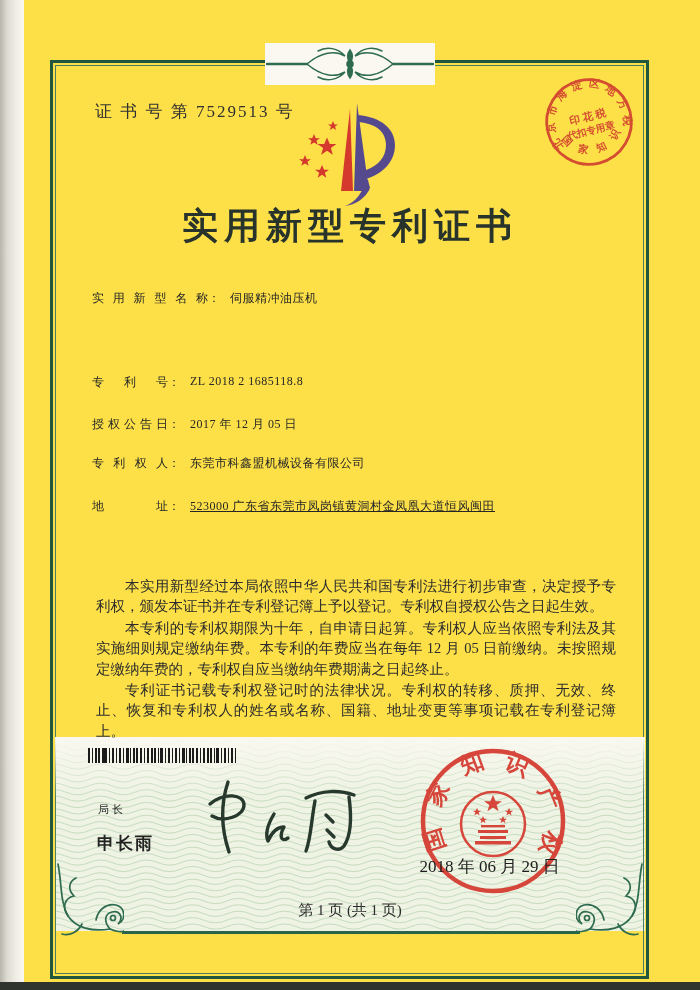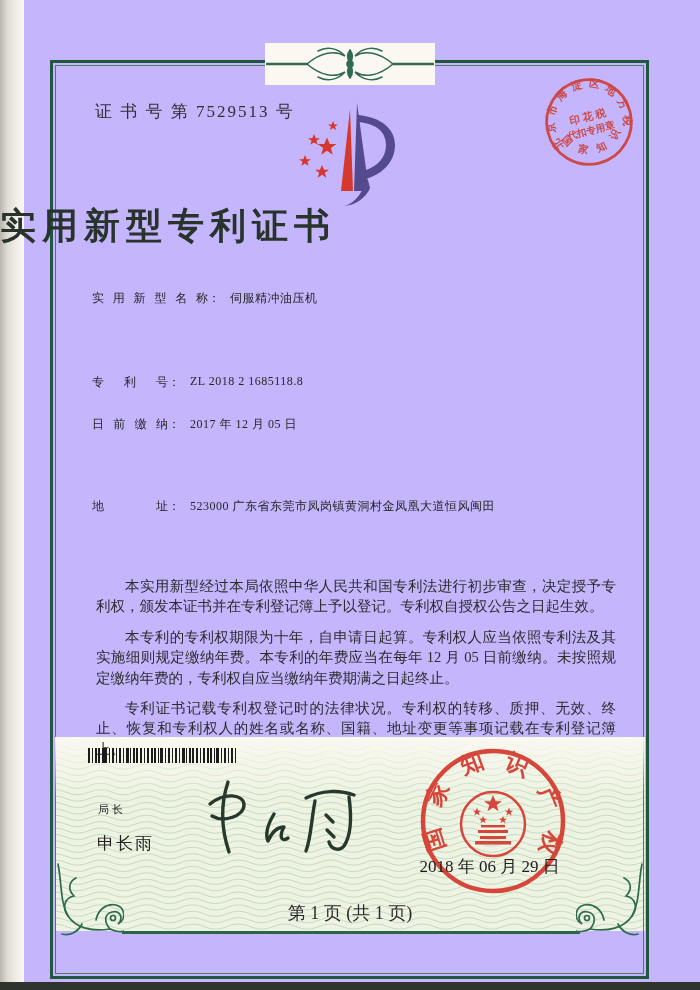--- a/index.html
+++ b/index.html
@@ -1,19 +1,19 @@
 <!DOCTYPE html>
 <html><head>
 <meta charset="utf-8">
 <style>
   * { margin:0; padding:0; box-sizing:border-box; }
   body { width:700px; background:#8a8a84; }
   .page{
     position:relative; width:700px; height:990px; overflow:hidden;
-    background:#c4b5fd; color:#2b2b2b;
+    background:#fde047; color:#2b2b2b;
     font-family:"Liberation Serif","DejaVu Serif",serif;
   }
   
   .edge-left{ position:absolute; left:0; top:0; width:24px; height:100%;
     background:linear-gradient(90deg,#b8b5ac 0,#dedbd2 30%,#f1efe7 70%,#faf8f0 100%); z-index:1;}
   .edge-bottom{ position:absolute; left:0; bottom:0; width:100%; height:8px; background:#30342f; z-index:6;}
   
   .frame{ position:absolute; left:50px; top:60px; width:599px; height:919px;
     border:3px solid #20573e; z-index:2;}
   .frame::after{ content:""; position:absolute; inset:2px; border:1px solid #4a7d61;}
@@ -25,48 +25,48 @@
   .waves-fade{ position:absolute; left:55px; top:737px; width:590px; height:60px; z-index:2;
     background:linear-gradient(180deg,#faf8f0 0%,rgba(250,248,240,0) 100%);}
   .panel-line{ position:absolute; left:122px; top:931px; width:458px; height:2.5px; background:#2c6449; z-index:3;}
   .corner-flourish{ position:absolute; z-index:3;}
   .corner-flourish.left{ left:52px; top:862px;}
   .corner-flourish.right{ left:576px; top:862px; transform:scaleX(-1);}
   
   .cert-no{ position:absolute; left:95px; top:100px; font-size:17px; letter-spacing:2px; color:#303030; z-index:3;}
   .logo{ position:absolute; left:293px; top:95px; z-index:3;}
   .tax-stamp{ position:absolute; left:543px; top:76px; transform:rotate(-14deg); opacity:.88; z-index:3;}
-  .title{ position:absolute; left:0; top:202px; width:100%; text-align:left;
+  .title{ position:absolute; left:0; top:202px; width:100%; text-align:center;
     font-size:36px; font-weight:600; letter-spacing:6px; color:#27332b; z-index:3;}
   
   .row{ position:absolute; left:92px; width:530px; font-size:12px; color:#262626; z-index:3; white-space:nowrap;}
   .lbl{ display:inline-block; width:76px; text-align:justify; text-align-last:justify; vertical-align:top;}
   .lbl.wide{ width:116px;}
   .colon{ display:inline-block; width:16px; vertical-align:top;}
   .val{ display:inline-block; margin-left:6px; letter-spacing:.5px; vertical-align:top;}
-  .val.block{ white-space:normal; width:424px;}
+  .val.block{ white-space:normal; width:424px;text-decoration:underline;}
   .val .l2{ display:block;}
   .pair2{ position:absolute; left:268px; top:0;}
   
   .body-text{ position:absolute; left:96px; top:576px; width:520px; z-index:3;
     font-size:14.5px; line-height:20.4px; text-align:justify; color:#2c2c2c;}
   .body-text p{ text-indent:2em; margin:0;}
-  .body-text p + p{ margin-top:10px;}
+  .body-text p + p{ margin-top:1px;}
   
   .barcode{ position:absolute; left:88px; top:748px; width:148px; height:15px; z-index:3;
     background-image:repeating-linear-gradient(90deg,#1b1b1b 0 1.5px,transparent 1.5px 3.5px),
                      repeating-linear-gradient(90deg,#1b1b1b 0 1px,transparent 1px 8px);}
   .officer-title{ position:absolute; left:98px; top:802px; font-size:11px; letter-spacing:3px; color:#222; z-index:3;}
-  .officer-name{ position:absolute; left:97px; top:832px; font-size:17px; letter-spacing:2px; color:#222; z-index:3;}
+  .officer-name{ position:absolute; left:97px; top:832px; font-size:17px; letter-spacing:2px; color:#222; z-index:3;font-weight:bold;}
   .signature{ position:absolute; left:198px; top:776px; z-index:4;}
   .seal{ position:absolute; left:418px; top:746px; opacity:.92; z-index:3;}
   .seal-date{ position:absolute; left:402px; top:855px; width:175px; text-align:center;
     font-size:17px; color:#1d1d1d; z-index:4;}
   .footer{ position:absolute; left:0; top:901px; width:100%; text-align:center;
-    font-size:18px; color:#2c2c2c; z-index:3;}
+    font-size:15px; color:#2c2c2c; z-index:3;}
 </style>
 </head>
 <body>
 
 <div class="page">
 
   <div class="edge-left"></div>
   <div class="edge-bottom"></div>
 
   <div class="frame"></div>
@@ -158,21 +158,24 @@
 
   <div class="title">实用新型专利证书</div>
 
   <div class="row" style="top:290px">
     <span class="lbl wide">实用新型名称</span><span class="colon">：</span><span class="val">伺服精冲油压机</span>
   </div>
   <div class="row" style="top:374px">
     <span class="lbl">专利号</span><span class="colon">：</span><span class="val">ZL 2018 2 1685118.8</span>
   </div>
   <div class="row" style="top:416px">
-    <span class="lbl">日前缴纳</span><span class="colon">：</span><span class="val">2017 年 12 月 05 日</span>
+    <span class="lbl">授权公告日</span><span class="colon">：</span><span class="val">2017 年 12 月 05 日</span>
+  </div>
+  <div class="row" style="top:455px">
+    <span class="lbl">专利权人</span><span class="colon">：</span><span class="val">东莞市科鑫盟机械设备有限公司</span>
   </div>
   <div class="row" style="top:498px">
     <span class="lbl">地址</span><span class="colon">：</span><span class="val block"><span>523000 广东省东莞市凤岗镇黄洞村金凤凰大道恒风闽田</span></span>
   </div>
 
   <div class="body-text">
     <p>本实用新型经过本局依照中华人民共和国专利法进行初步审查，决定授予专利权，颁发本证书并在专利登记簿上予以登记。专利权自授权公告之日起生效。</p>
     <p>本专利的专利权期限为十年，自申请日起算。专利权人应当依照专利法及其实施细则规定缴纳年费。本专利的年费应当在每年 12 月 05 日前缴纳。未按照规定缴纳年费的，专利权自应当缴纳年费期满之日起终止。</p>
     <p>专利证书记载专利权登记时的法律状况。专利权的转移、质押、无效、终止、恢复和专利权人的姓名或名称、国籍、地址变更等事项记载在专利登记簿上。</p>
   </div>

